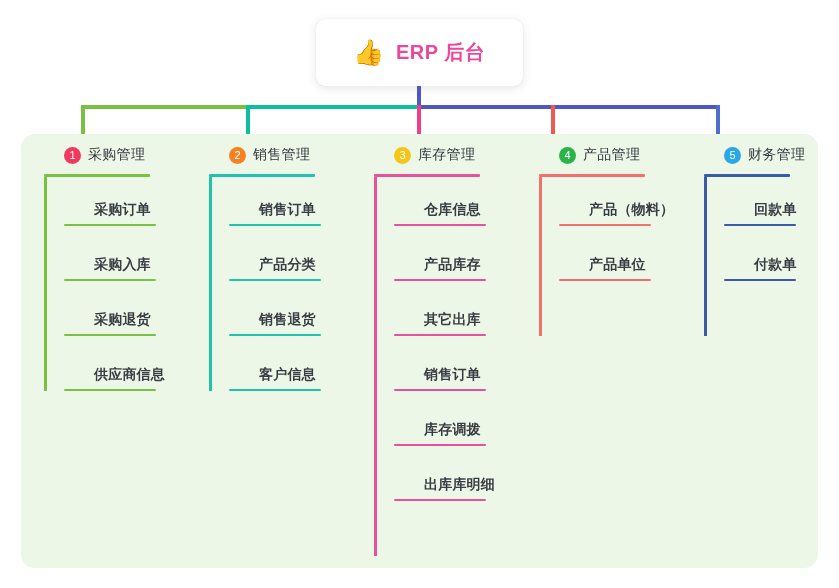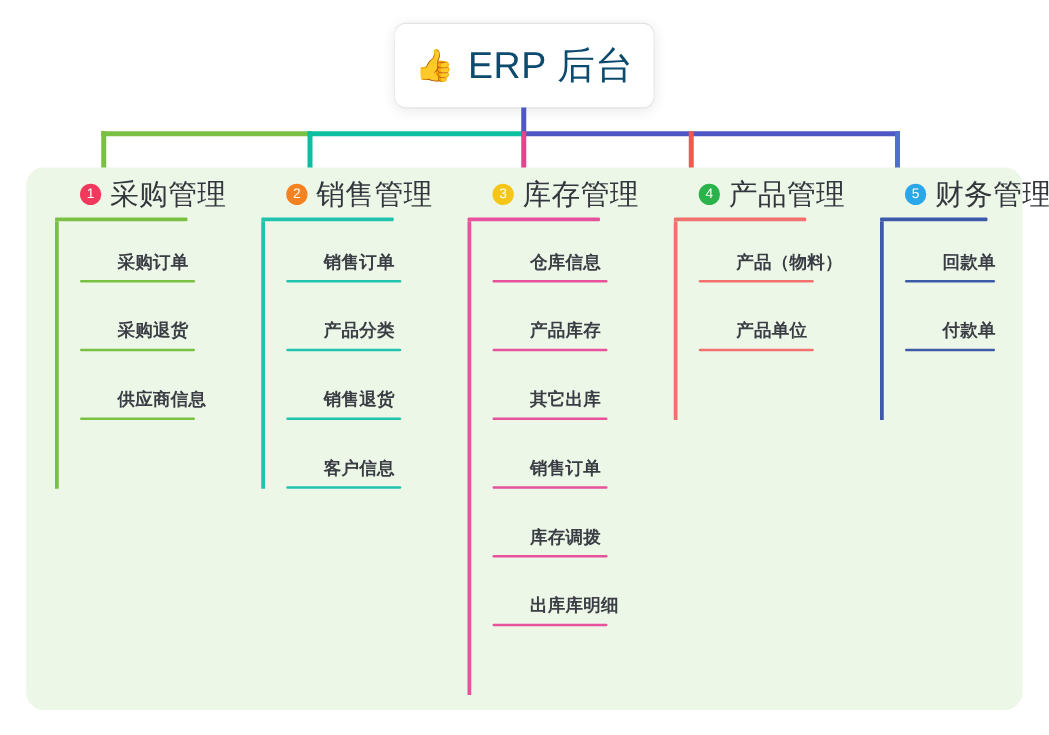--- a/index.html
+++ b/index.html
@@ -35,24 +35,25 @@
     display: flex;
     align-items: center;
     gap: 11px;
   }
   #root-emoji {
     font-size: 25px;
     line-height: 1;
     font-family: "DejaVu Sans", sans-serif;
   }
   #root-title {
-    font-size: 30px;
-    color: #0c4a6e;
+    font-size: 20px;
+    color: #ec4899;
     letter-spacing: 0.5px;
     white-space: nowrap;
+    font-weight: bold;
   }
 
   
   .vline  { position: absolute; width: 4px; }
   .hseg   { position: absolute; height: 4px; }
 
   
   #panel {
     position: absolute;
     left: 21px;
@@ -81,21 +82,21 @@
     height: 17px;
     border-radius: 50%;
     color: #ffffff;
     font-size: 11px;
     line-height: 17px;
     text-align: center;
     flex: 0 0 auto;
     font-family: "Liberation Sans", sans-serif;
   }
   .col-title {
-    font-size: 23px;
+    font-size: 14px;
     color: #33363c;
     white-space: nowrap;
     letter-spacing: 0.3px;
   }
   .col-rule {
     height: 3px;
     margin-top: 7px;
     border-radius: 1px;
   }
   .col-body {
@@ -162,20 +163,24 @@
         <span class="col-title">采购管理</span>
       </div>
       <div class="col-rule" style="background: rgb(122, 193, 67); width: 106px;"></div>
       <div class="col-body">
         <div class="spine" style="background: rgb(122, 193, 67); height: 214px;"></div>
         <div class="leaf">
           <span class="leaf-label">采购订单</span>
           <div class="leaf-rule" style="background: rgb(122, 193, 67); width: 92px;"></div>
         </div>
         <div class="leaf">
+          <span class="leaf-label">采购入库</span>
+          <div class="leaf-rule" style="background: rgb(122, 193, 67); width: 92px;"></div>
+        </div>
+        <div class="leaf">
           <span class="leaf-label">采购退货</span>
           <div class="leaf-rule" style="background: rgb(122, 193, 67); width: 92px;"></div>
         </div>
         <div class="leaf">
           <span class="leaf-label">供应商信息</span>
           <div class="leaf-rule" style="background: rgb(122, 193, 67); width: 92px;"></div>
         </div>
       </div>
     </div>
     <div class="column" style="left: 209px; width: 150px;">

